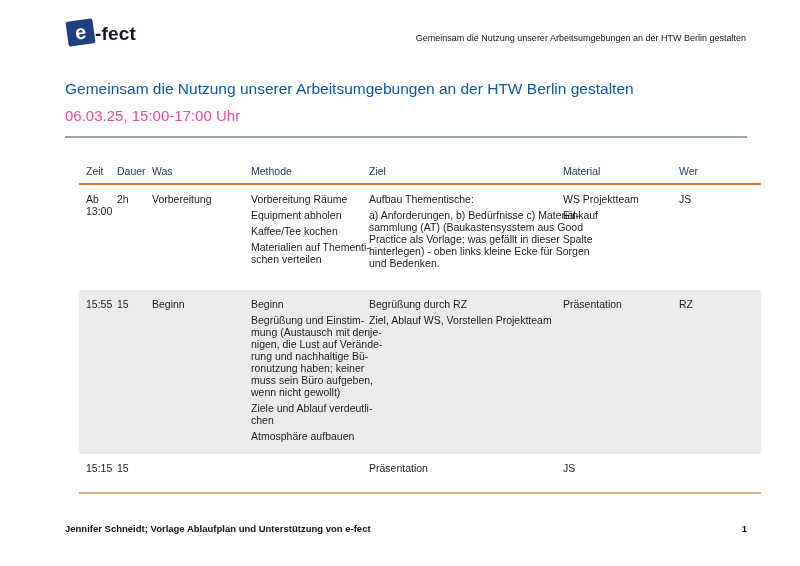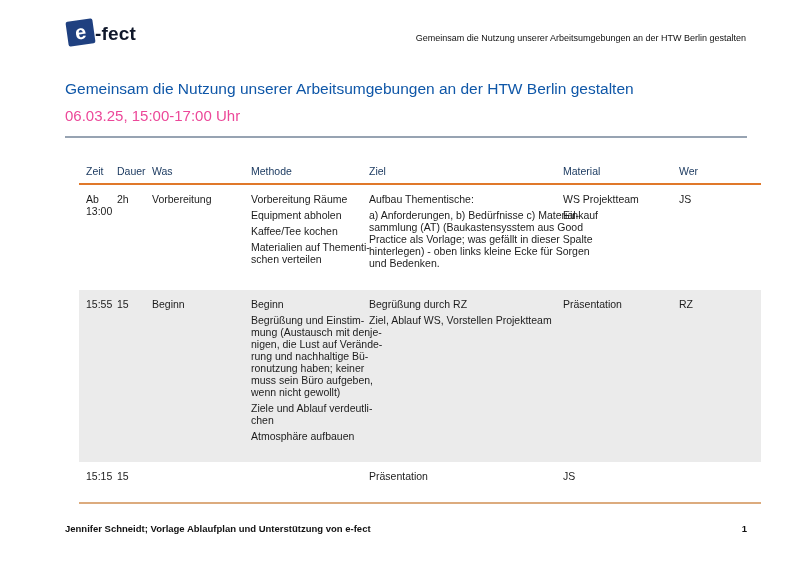--- a/index.html
+++ b/index.html
@@ -93,21 +93,21 @@
     grid-template-columns: 31px 35px 99px 118px 194px 116px 1fr;
     padding-left: 7px;
   }
   .t-head {
     color: #17365d;
     padding-top: 5px;
     height: 23px;
   }
   .rule-orange { height: 2px; background: #e0782a; }
   .rule-tan    { height: 2px; background: #dcab7e; }
-  .t-row { padding-top: 8px; padding-bottom: 16px; }
+  .t-row { padding-top: 8px; padding-bottom: 8px; }
   .t-row.alt { background: #ebebeb; }
   .r0 { min-height: 105px; }
   .r1 { min-height: 152px; }
   .r2 { min-height: 38px; }
   .cell {
     white-space: pre;
     line-height: 12px;
     padding-right: 6px;
   }
   .cell p {

